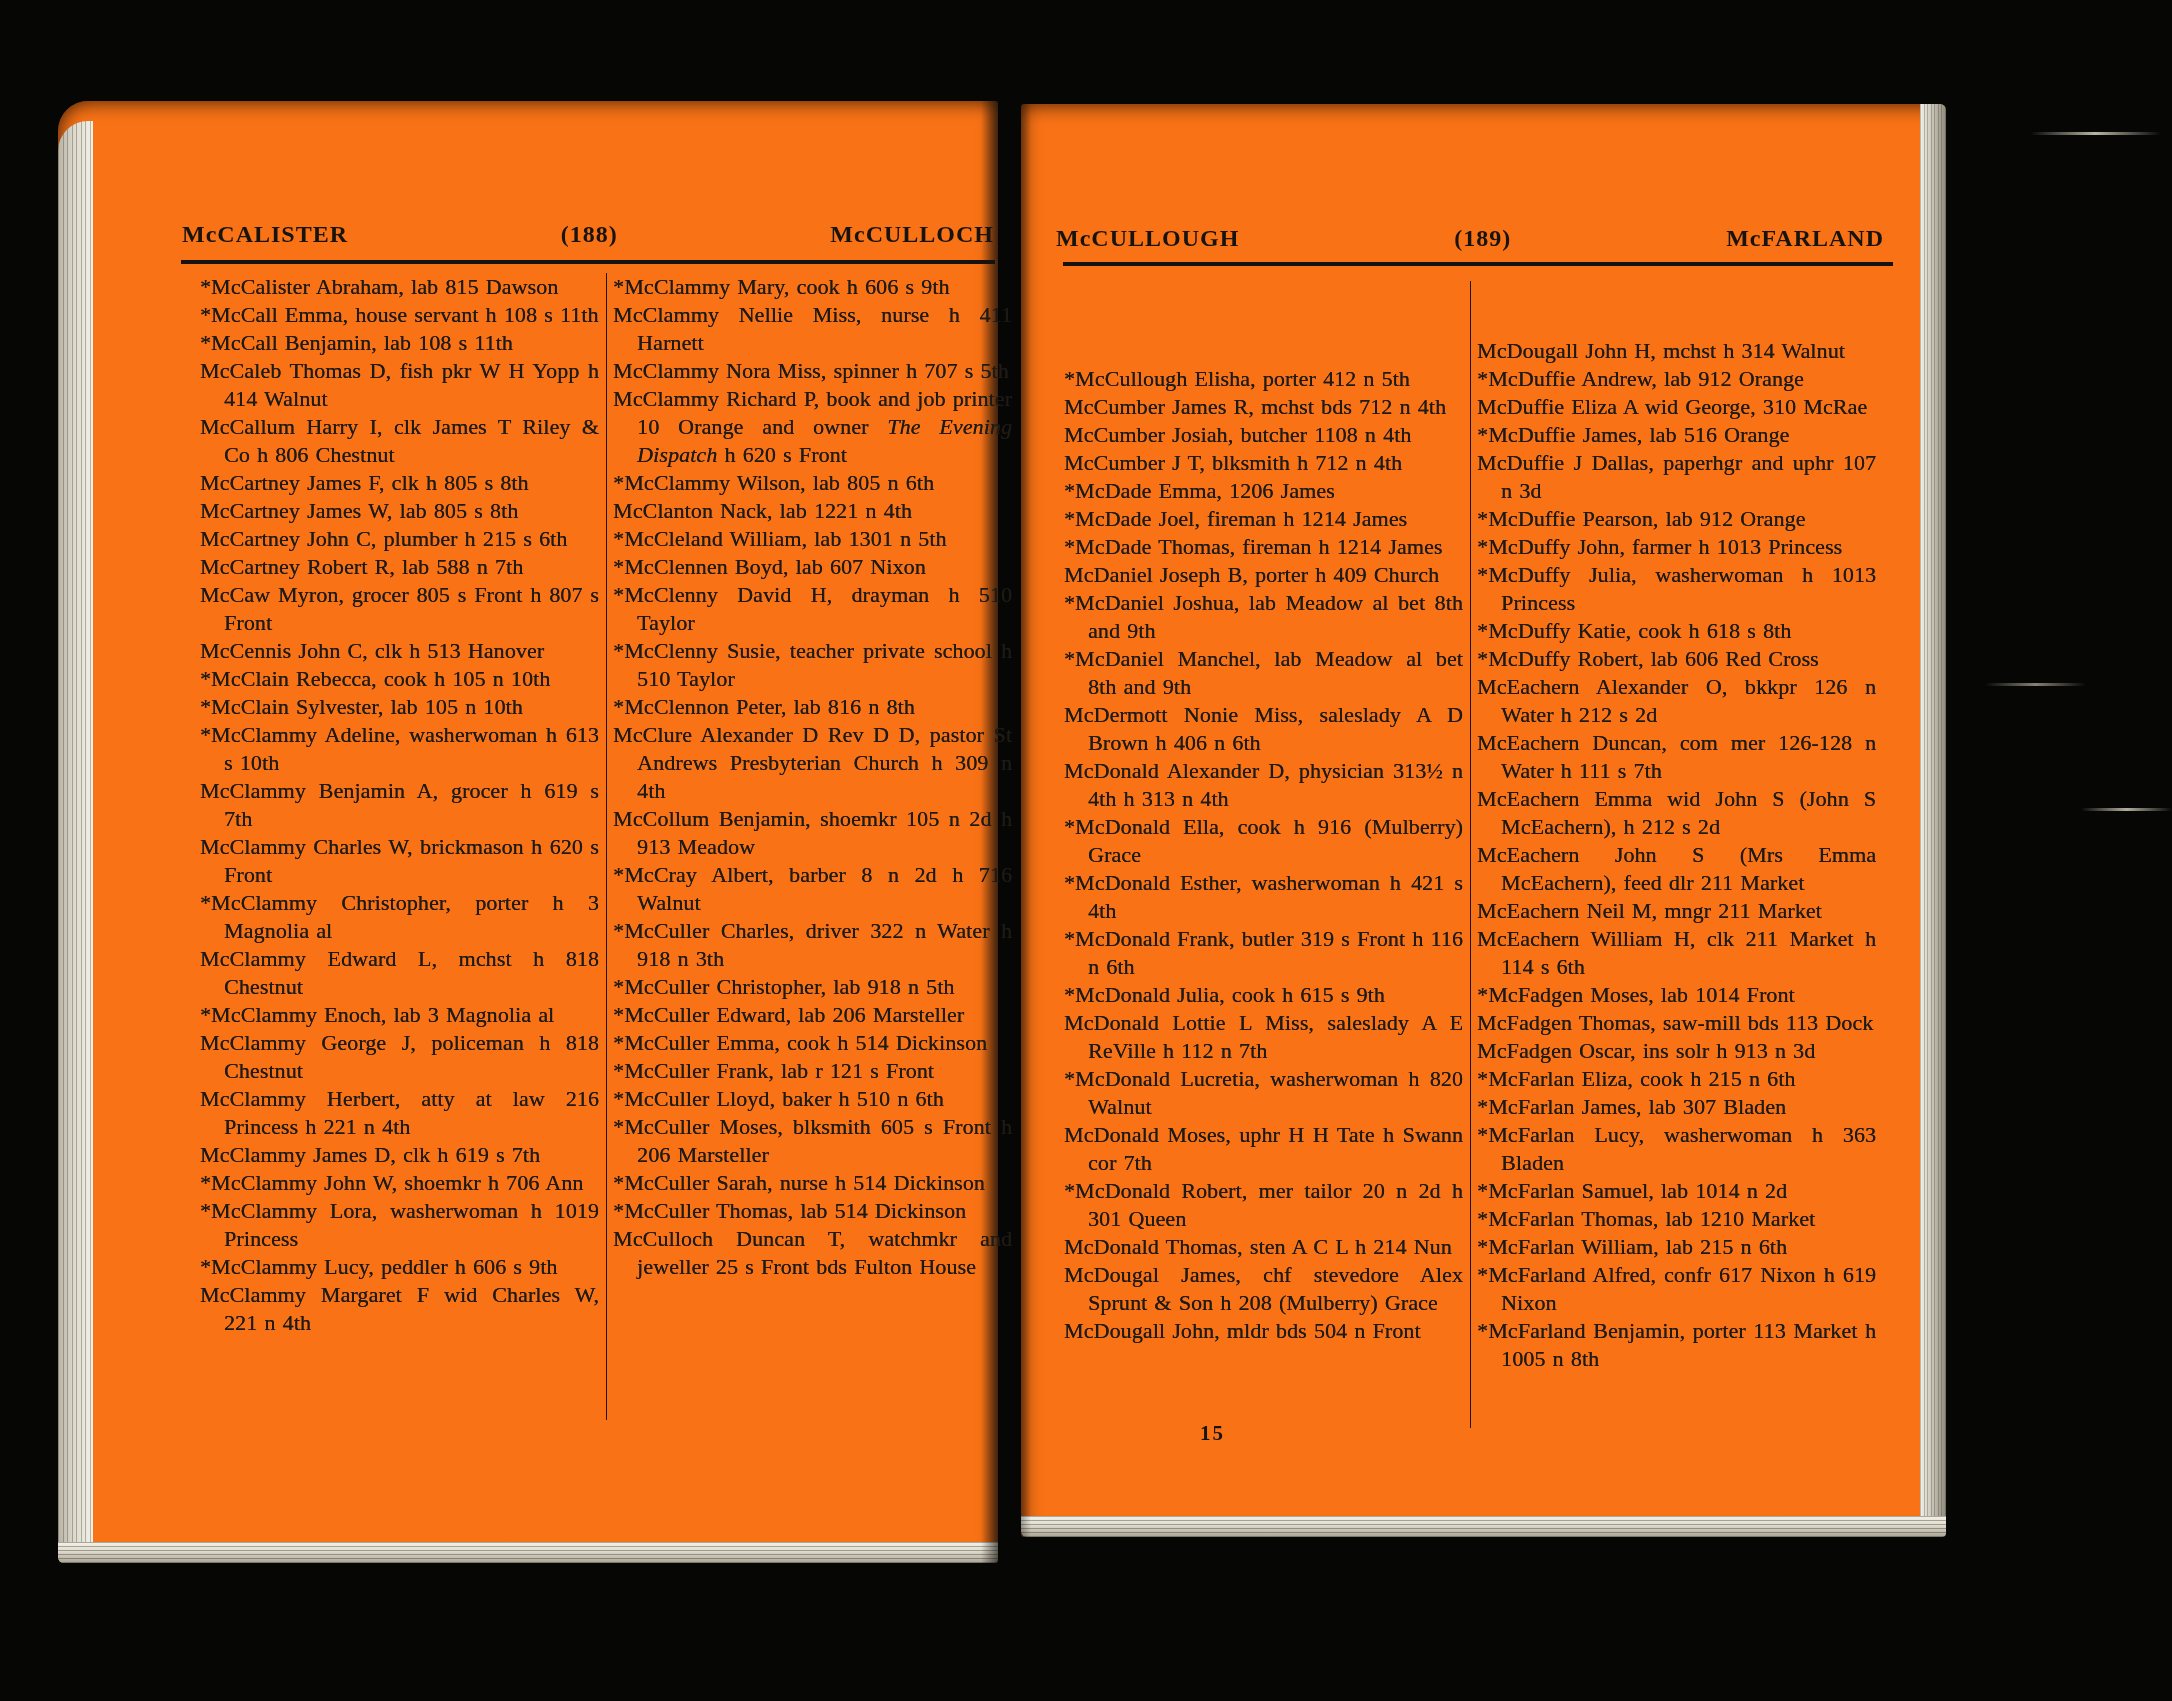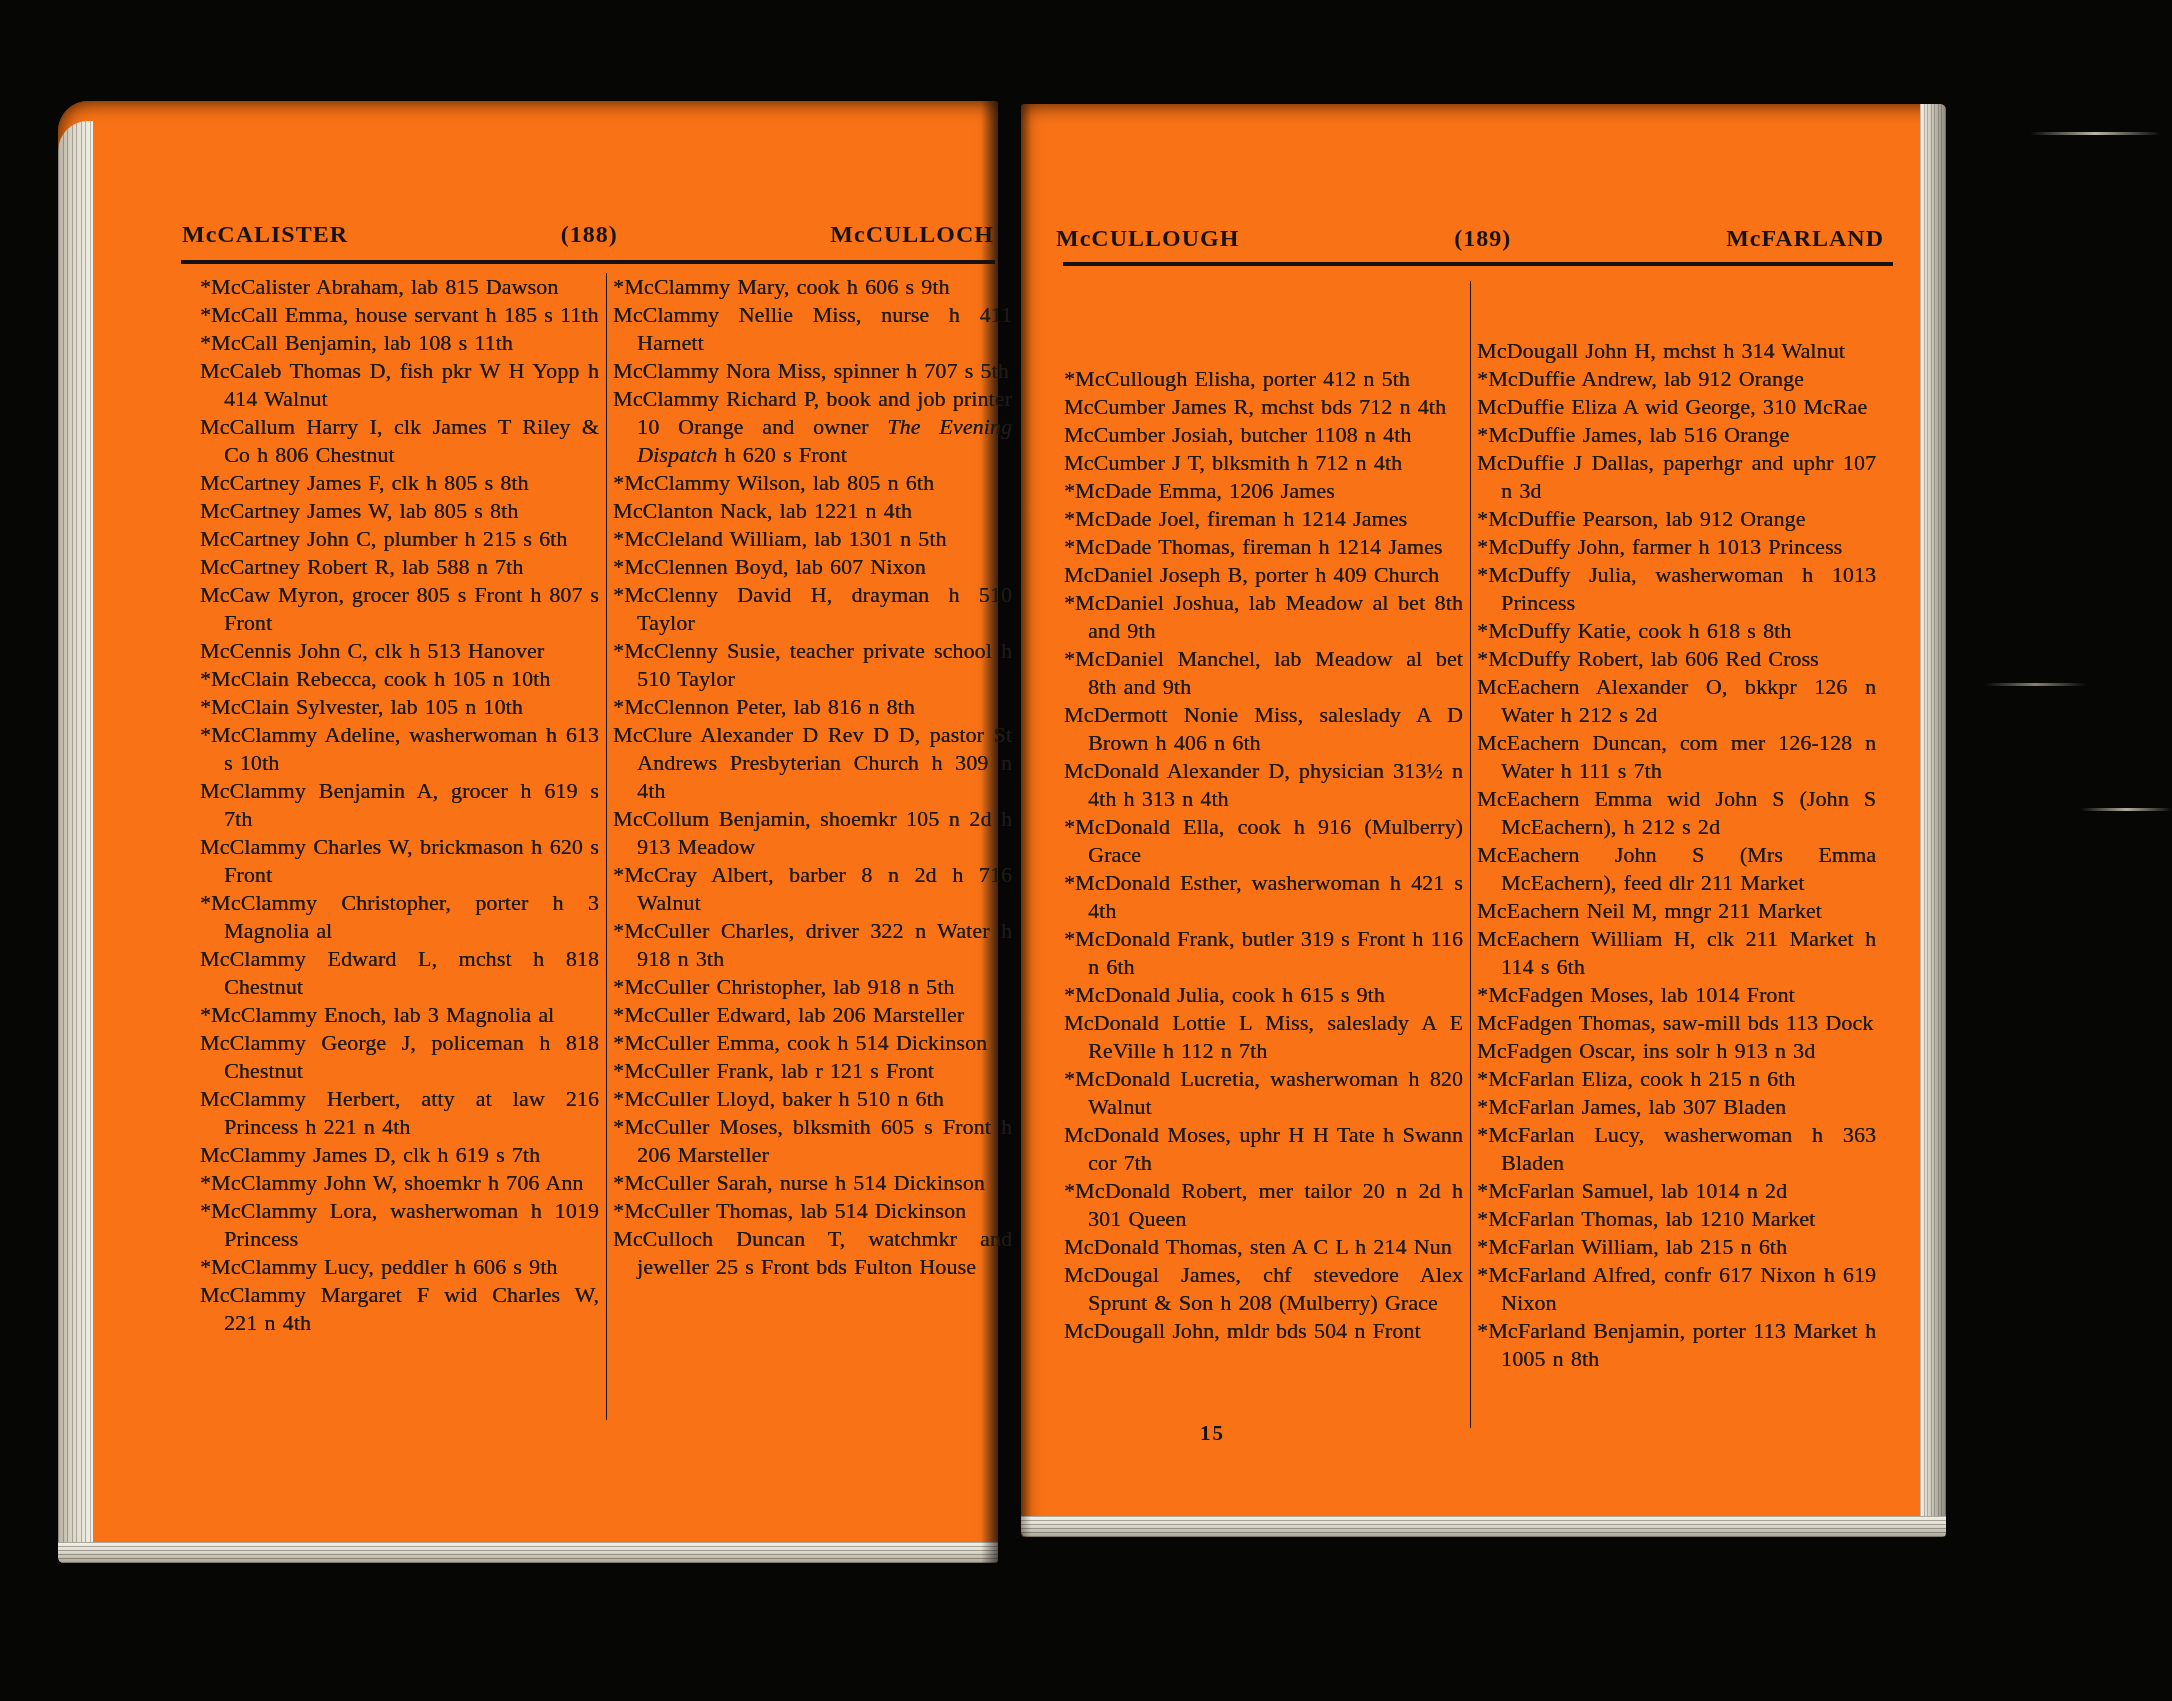--- a/index.html
+++ b/index.html
@@ -125,21 +125,21 @@
     <div class="hdr">
       <span>McCALISTER</span>
       <span>(188)</span>
       <span>McCULLOCH</span>
     </div>
     <div class="rule"></div>
 
     <div class="cols">
       <div class="col">
           <p class="entry">*McCalister Abraham, lab 815 Dawson</p>
-          <p class="entry">*McCall Emma, house servant h 185 s 11th</p>
+          <p class="entry">*McCall Emma, house servant h 108 s 11th</p>
           <p class="entry">*McCall Benjamin, lab 108 s 11th</p>
           <p class="entry">McCaleb Thomas D, fish pkr W H Yopp h 414 Walnut</p>
           <p class="entry">McCallum Harry I, clk James T Riley &amp; Co h 806 Chestnut</p>
           <p class="entry">McCartney James F, clk h 805 s 8th</p>
           <p class="entry">McCartney James W, lab 805 s 8th</p>
           <p class="entry">McCartney John C, plumber h 215 s 6th</p>
           <p class="entry">McCartney Robert R, lab 588 n 7th</p>
           <p class="entry">McCaw Myron, grocer 805 s Front h 807 s Front</p>
           <p class="entry">McCennis John C, clk h 513 Hanover</p>
           <p class="entry">*McClain Rebecca, cook h 105 n 10th</p>

